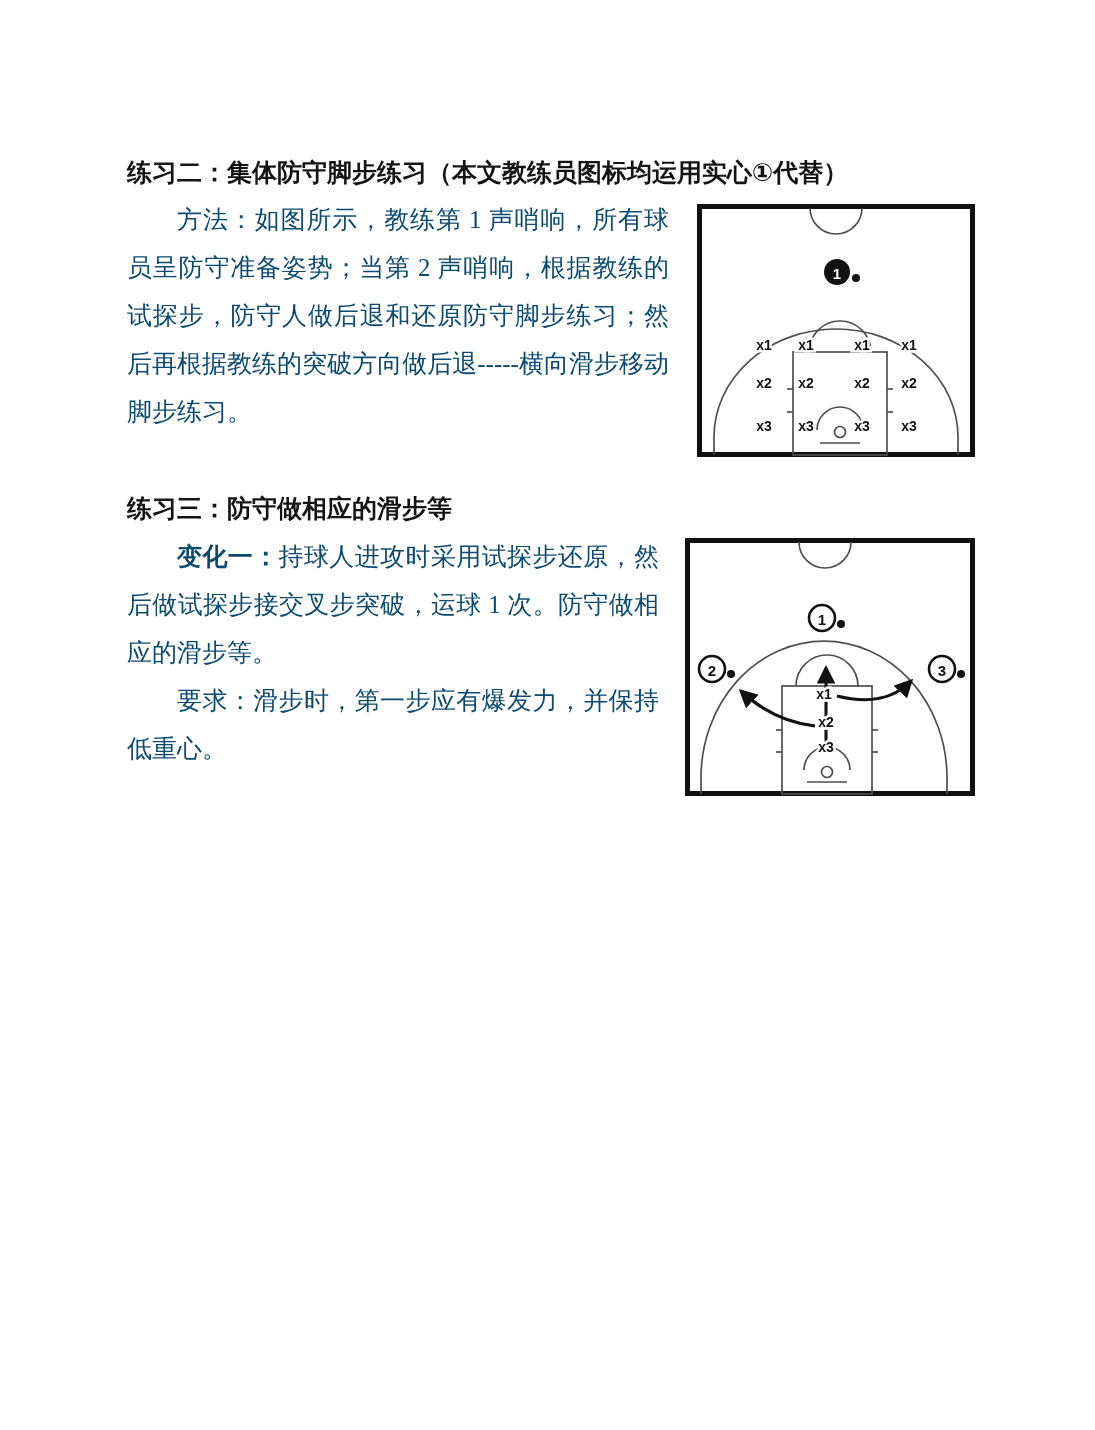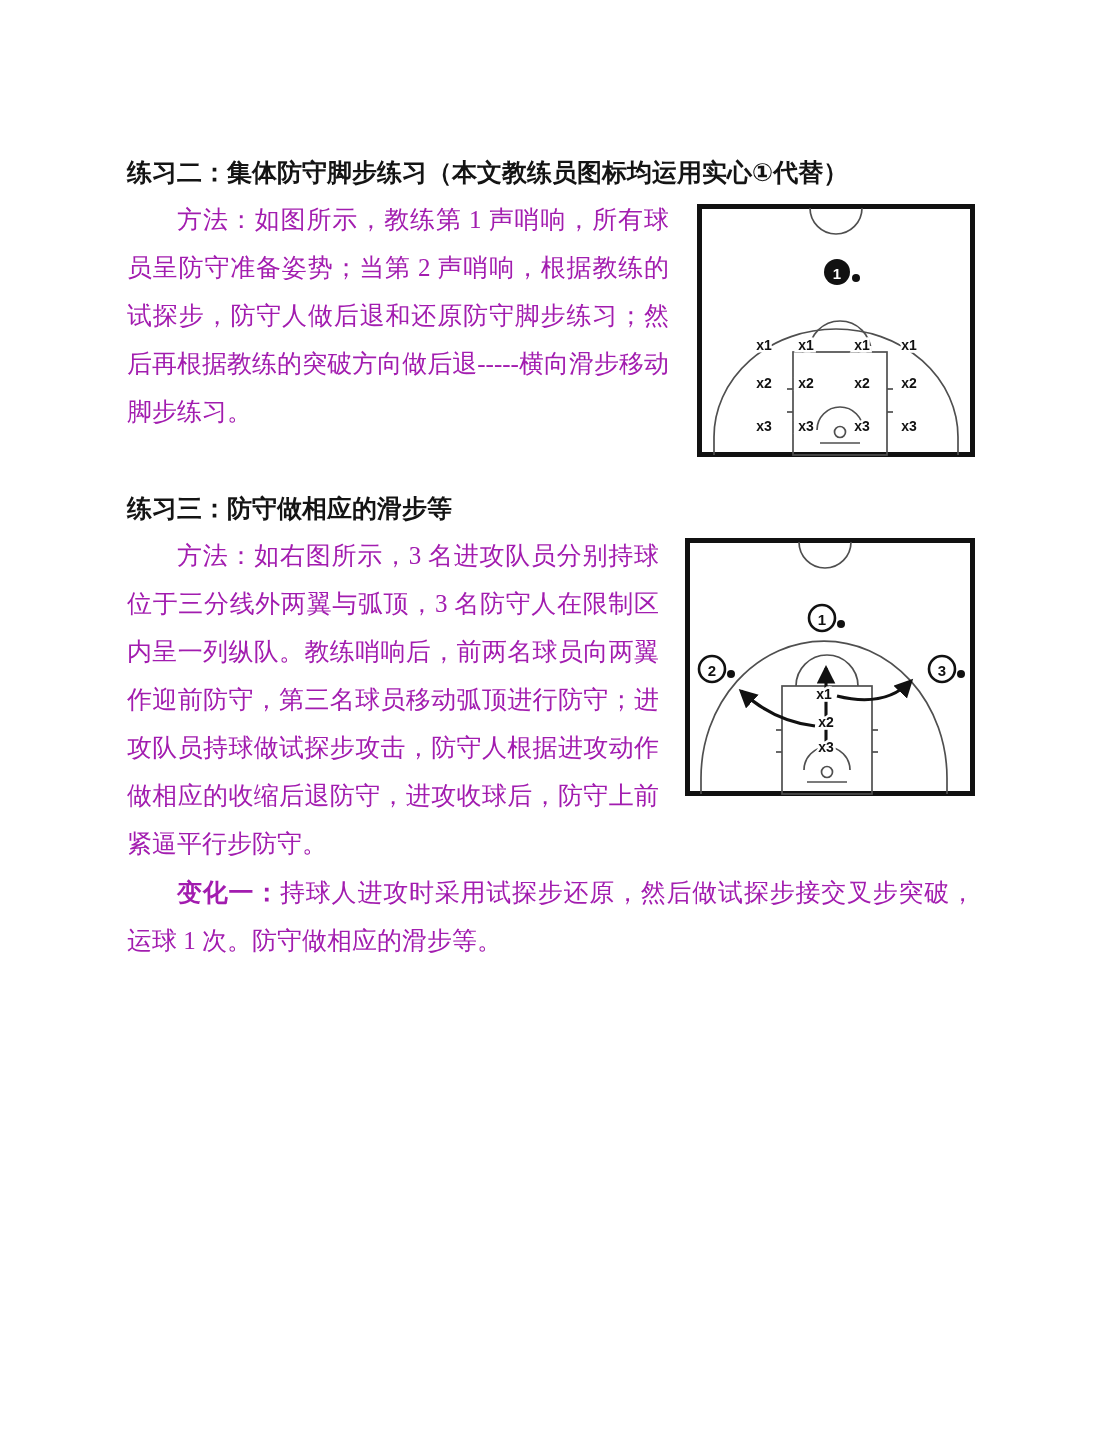--- a/index.html
+++ b/index.html
@@ -25,21 +25,21 @@
     clear: both;
   }
   .heading-s3 { margin-top: 48px; }
   .flow { overflow: visible; }
   .para {
     margin: 0;
     font-size: 25px;
     line-height: 48px;
     text-indent: 2em;
     text-align: justify;
-    color: #a21caf;
+    color: #0c4a6e;
   }
   .lead-bold {
     font-weight: 700;
     font-family: "Liberation Sans", "DejaVu Sans", sans-serif;
     margin-top: 8px;
   }
   .court {
     float: right;
     background: #ffffff;
   }
@@ -162,21 +162,21 @@
           <text class="att-num" x="257" y="132">3</text>
           <circle cx="276" cy="136" r="4" fill="#111"></circle>
         </g>
 
         <text class="dlabel" x="139" y="156">x1</text>
         <text class="dlabel" x="141" y="184">x2</text>
         <text class="dlabel" x="141" y="209">x3</text>
       </svg>
     </div>
 
-    <p class="para"><span>方法：</span><span>如右图所示，3 名进攻队员分别持球位于三分线外两翼与弧顶，3 名防守人在限制区内呈一列纵队。教练哨响后，前两名球员向两翼作迎前防守，第三名球员移动弧顶进行防守；进攻队员持球做试探步攻击，防守人根据进攻动作做相应的收缩后退防守，进攻收球后，防守上前紧逼平行步防守。</span></p>
 
     <p class="para"><span class="lead-bold">变化一：</span><span>持球人进攻时采用试探步还原，然后做试探步接交叉步突破，运球 1 次。防守做相应的滑步等。</span></p>
 
 
+    <p class="para"><span>要求：</span><span>滑步时，第一步应有爆发力，并保持低重心。</span></p>
 
   </div>
 
 </div>
 
 </body></html>

